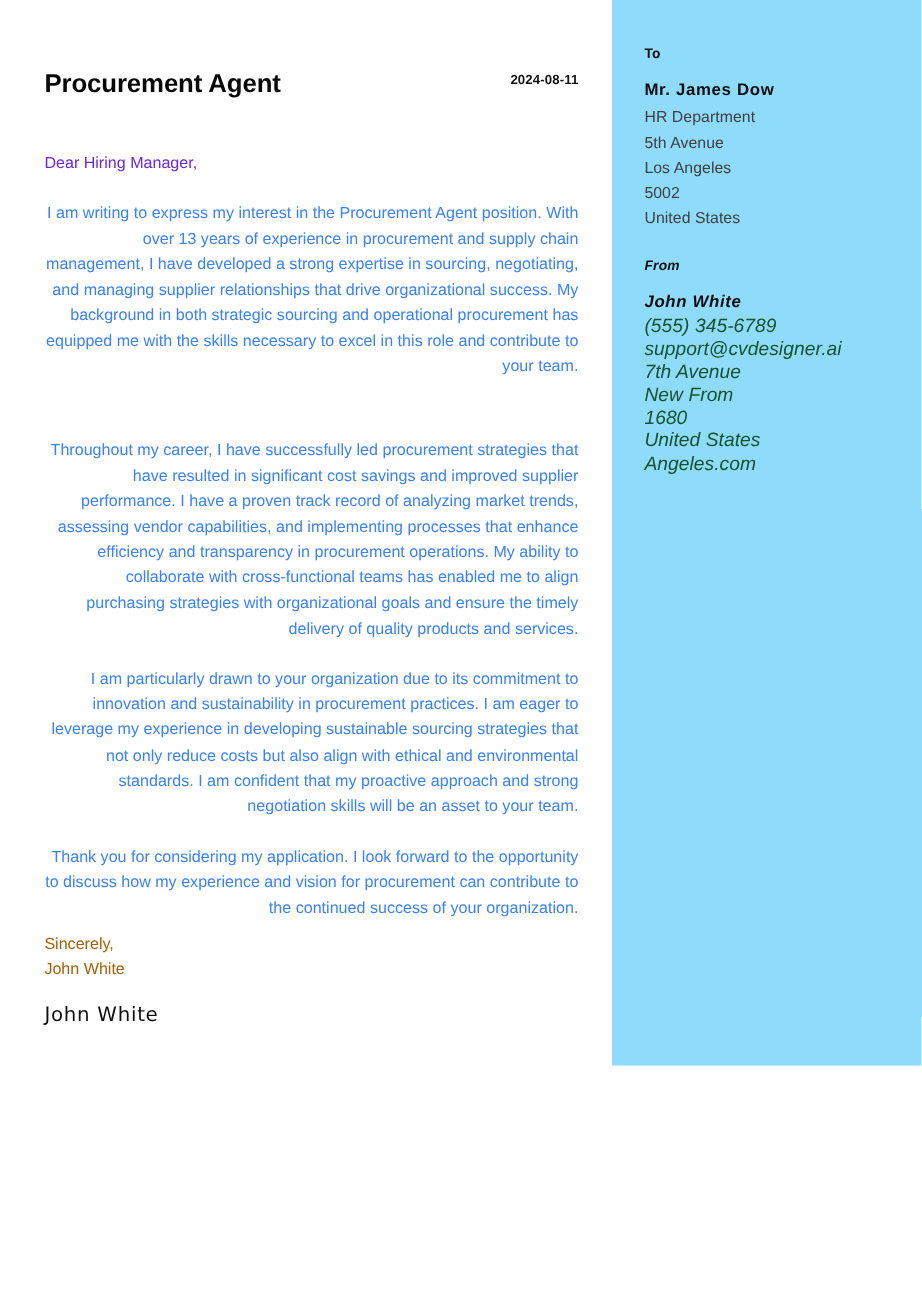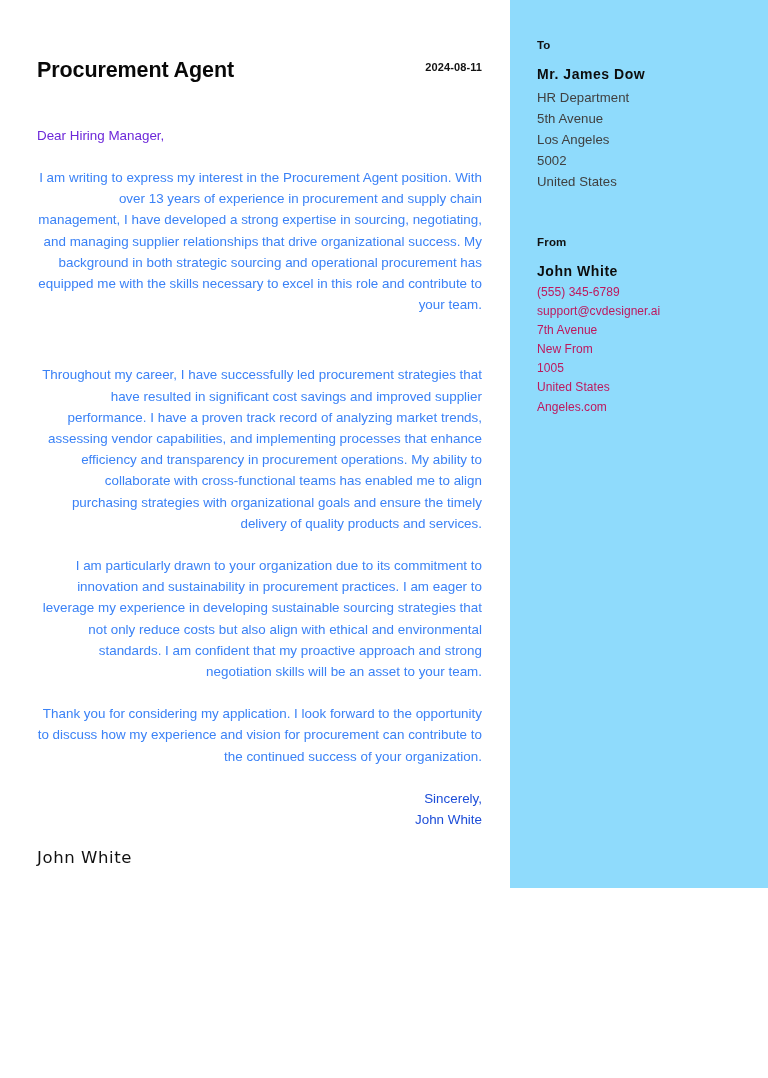--- a/index.html
+++ b/index.html
@@ -29,21 +29,21 @@
     left: 510px;
     top: 0;
     width: 258px;
     height: 888px;
     background: #8fdbfc;
     box-sizing: border-box;
     padding: 38px 0 0 27px;
   }
 
   .side-block { margin: 0; }
-  .side-block.from-block { margin-top: 43px; }
+  .side-block.from-block { margin-top: 23px; font-style: italic; }
 
   .side-heading {
     font-size: 11.5px;
     font-weight: bold;
     color: #111111;
     letter-spacing: 0.2px;
     line-height: 14px;
     margin: 0 0 13px 0;
   }
 
@@ -63,23 +63,23 @@
     line-height: 21px;
     letter-spacing: 0.05px;
     white-space: nowrap;
   }
 
   .from-block .side-name {
     font-size: 14px;
     margin-bottom: 3px;
   }
   .from-block .side-line {
-    font-size: 12px;
+    font-size: 16px;
     line-height: 19.1px;
-    color: #be185d;
+    color: #14532d;
   }
 
   
   .letter {
     position: absolute;
     left: 37px;
     top: 16px;
     width: 445px;
   }
 
@@ -123,25 +123,24 @@
     margin: 21px 0 0 0;
     font-size: 13.4px;
     color: #3b82f6;
     line-height: 21.2px;
     letter-spacing: 0.01px;
     text-align: right;
   }
   .body-para.extra-gap { margin-top: 49px; }
 
   .closing {
-    margin: 21px 0 0 0;
+    margin: 9px 0 0 0;
     font-size: 13.4px;
-    color: #1d4ed8;
+    color: #a16207;
     line-height: 21px;
-    text-align: right;
   }
   .closing div { white-space: nowrap; }
 
   .signature {
     margin: 16px 0 0 0;
     font-family: "DejaVu Sans", sans-serif;
     font-size: 16.5px;
     font-weight: 400;
     color: #111111;
     letter-spacing: 0.6px;
@@ -190,20 +189,20 @@
       <div class="side-line">United States</div>
     </div>
 
     <div class="side-block from-block">
       <div class="side-heading">From</div>
       <div class="side-name">John White</div>
       <div class="side-line">(555) 345-6789</div>
       <div class="side-line">support@cvdesigner.ai</div>
       <div class="side-line">7th Avenue</div>
       <div class="side-line">New From</div>
-      <div class="side-line">1005</div>
+      <div class="side-line">1680</div>
       <div class="side-line">United States</div>
       <div class="side-line">Angeles.com</div>
     </div>
 
   </aside>
 
 </div>
 
 </body></html>

